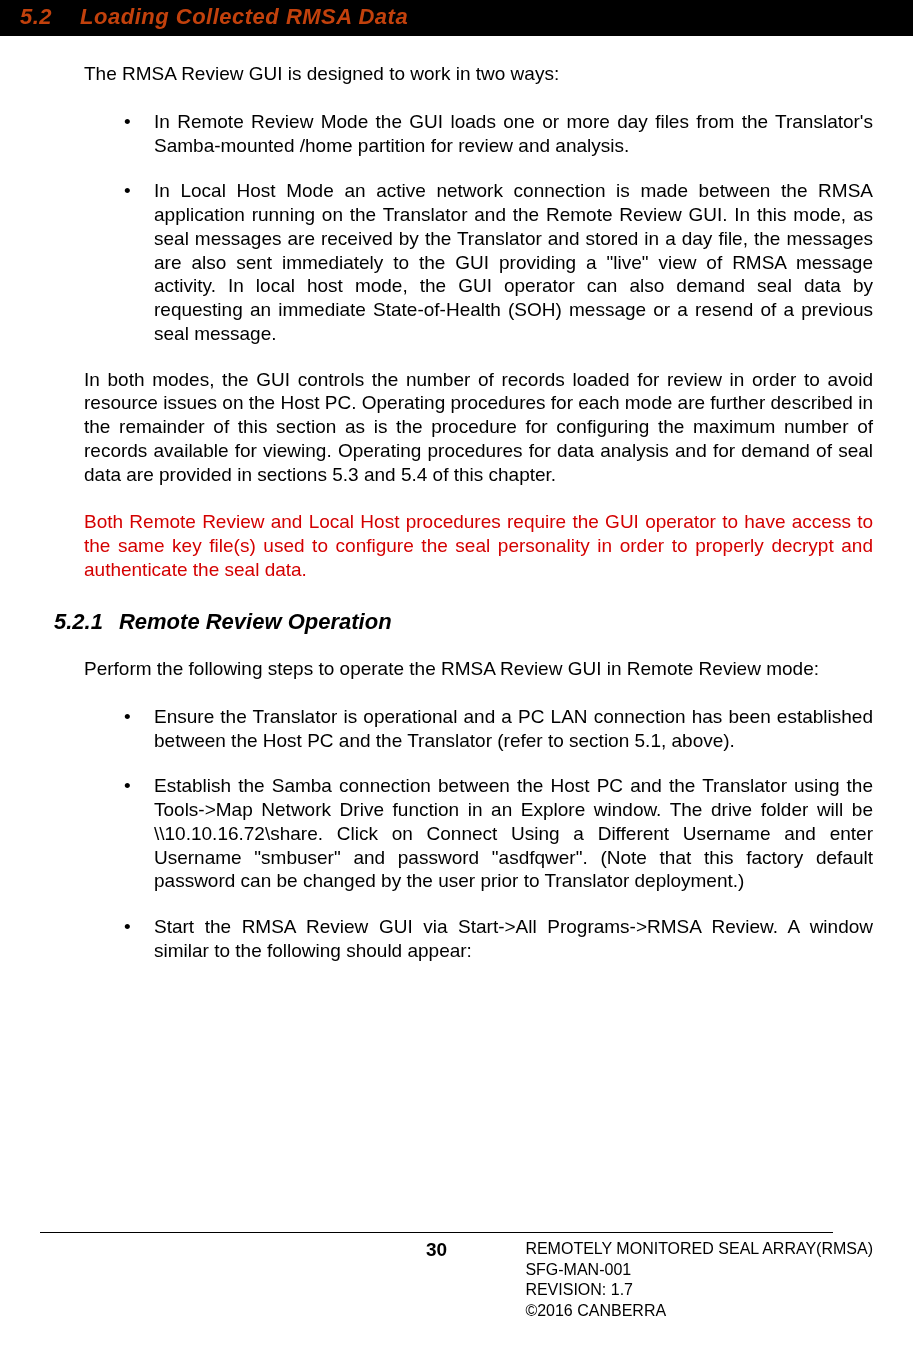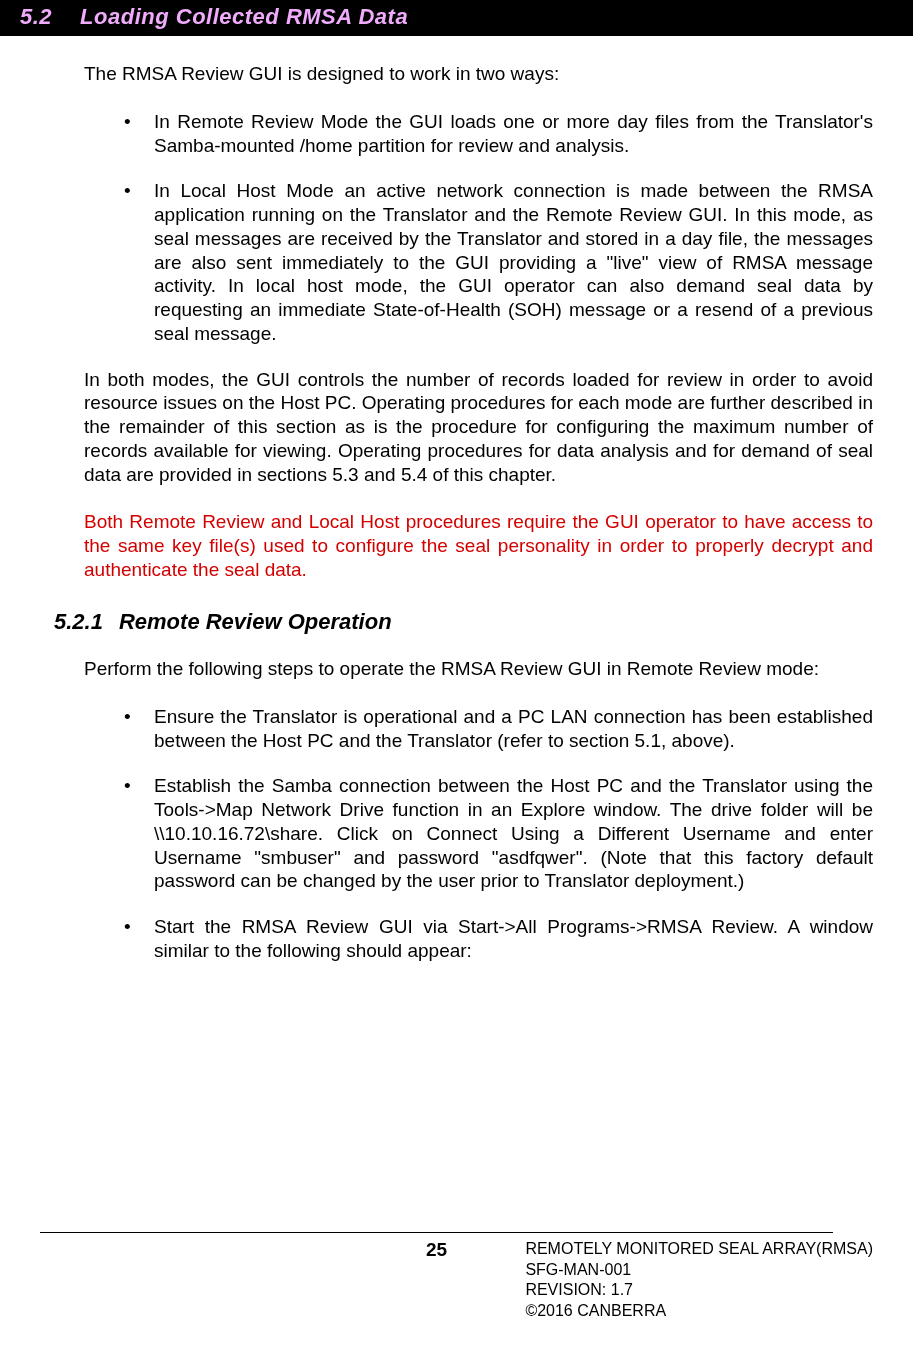--- a/index.html
+++ b/index.html
@@ -12,21 +12,21 @@
   }
   .page {
     width: 913px;
     height: 1350px;
     position: relative;
     box-sizing: border-box;
     padding: 0;
   }
   .section-header {
     background: #000;
-    color: #f0abfc;
+    color: #c2410c;
     font-family: Verdana, Geneva, sans-serif;
     font-weight: bold;
     font-style: italic;
     font-size: 22px;
     padding: 4px 0 6px 20px;
     letter-spacing: 0.5px;
     display: flex;
     gap: 28px;
   }
   .content {
@@ -135,21 +135,21 @@
       <li>Ensure the Translator is operational and a PC LAN connection has been established between the Host PC and the Translator (refer to section 5.1, above).</li>
       <li>Establish the Samba connection between the Host PC and the Translator using the Tools-&gt;Map Network Drive function in an Explore window.  The drive folder will be \\10.10.16.72\share.  Click on Connect Using a Different Username and enter Username "smbuser" and password "asdfqwer".  (Note that this factory default password can be changed by the user prior to Translator deployment.)</li>
       <li>Start the RMSA Review GUI via Start-&gt;All Programs-&gt;RMSA Review.  A window similar to the following should appear:</li>
     </ul>
 
   </div>
 
   <div class="footer">
     <div class="footer-line"></div>
     <div class="footer-row">
-      <div class="page-num">25</div>
+      <div class="page-num">30</div>
       <div class="footer-right">
         <div>REMOTELY MONITORED SEAL ARRAY(RMSA)</div>
         <div>SFG-MAN-001</div>
         <div>REVISION: 1.7</div>
         <div>©2016 CANBERRA</div>
       </div>
     </div>
   </div>
 
 </div>

